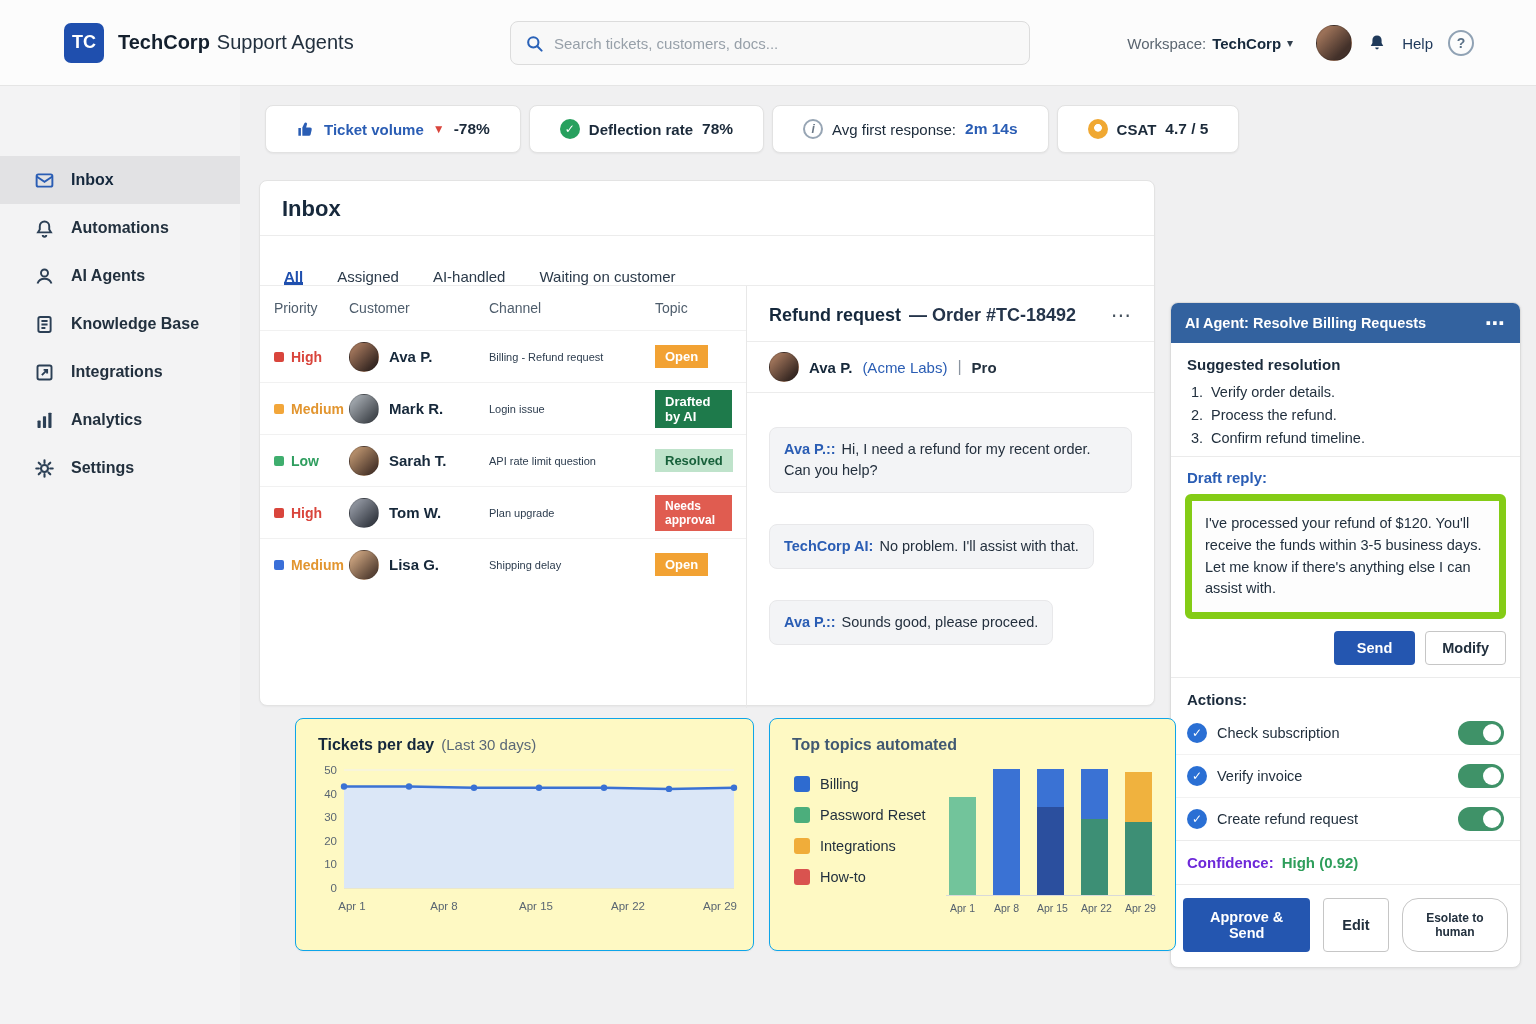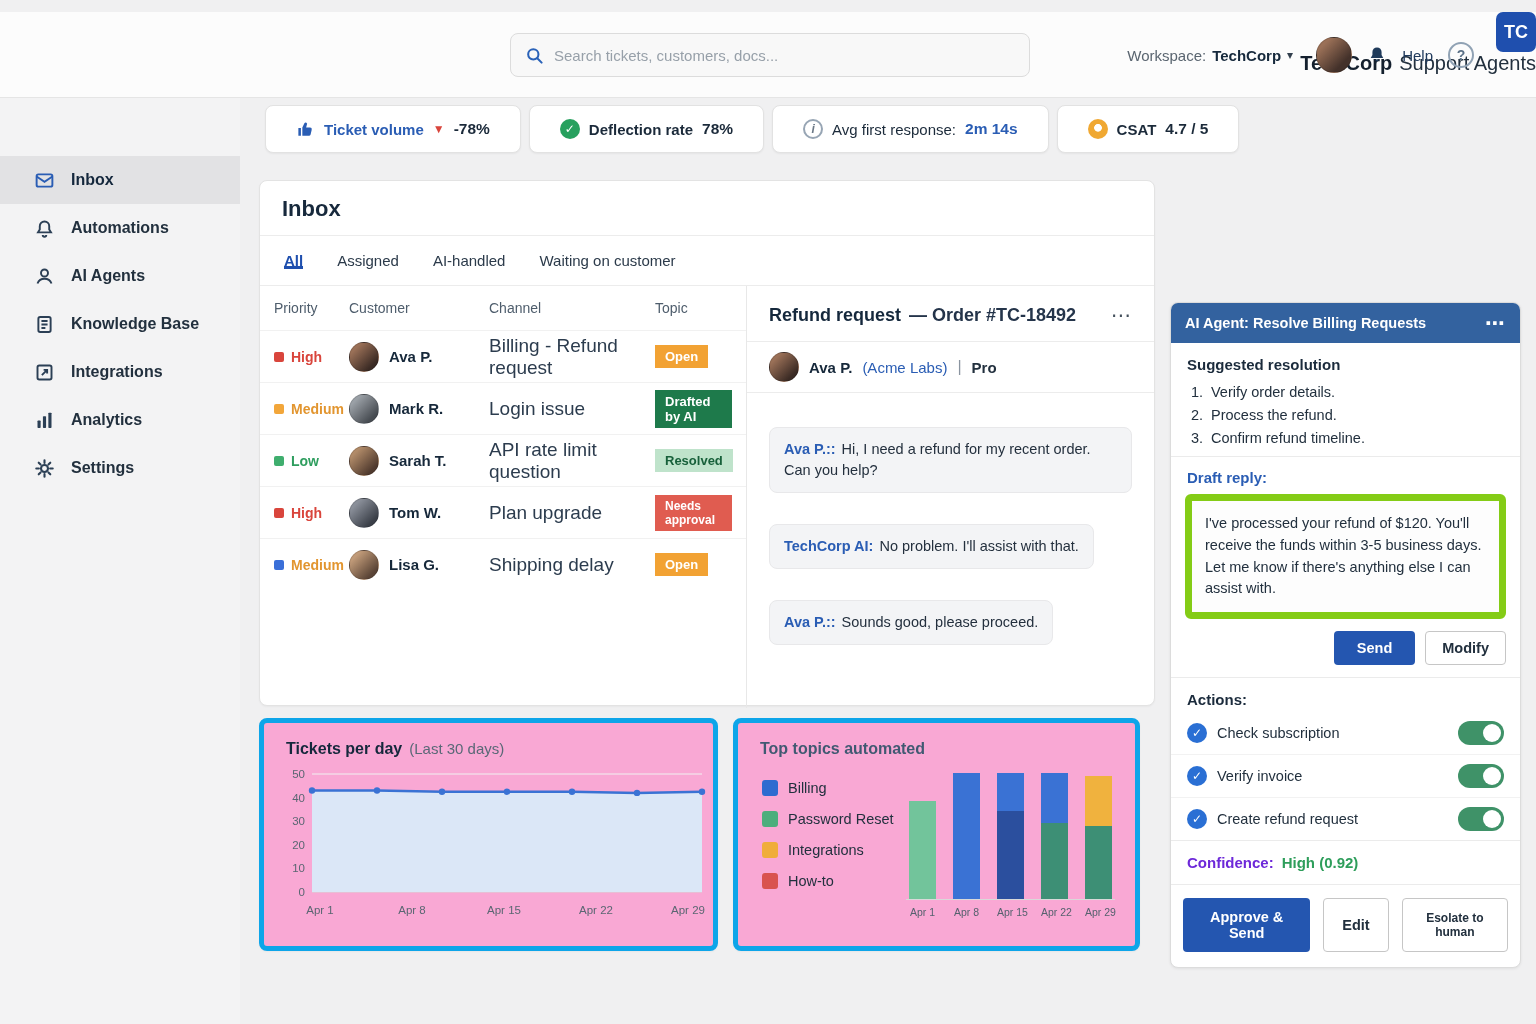--- a/index.html
+++ b/index.html
@@ -2,22 +2,22 @@
 <html><head>
 <meta charset="utf-8">
 <style>
   * { box-sizing: border-box; margin: 0; padding: 0; }
   html,body { width:1536px; height:1024px; }
   body {
     font-family: "Liberation Sans", "DejaVu Sans", sans-serif;
     background:#f0f0f1; color:#1d2c3c; position:relative; overflow:hidden;
   }
   
-  .topbar { position:absolute; top:12px; left:0; width:1536px; height:86px;
-    background:#fcfcfc; border-bottom:1px solid #e5e5e5; display:flex; align-items:flex-end; z-index:5;flex-direction:column;}
+  .topbar { position:absolute; top:0; left:0; width:1536px; height:86px;
+    background:#fcfcfc; border-bottom:1px solid #e5e5e5; display:flex; align-items:center; z-index:5;}
   .logo { width:40px; height:40px; margin-left:64px; background:#1f4fae; border-radius:7px;
     color:#fff; font-weight:bold; font-size:18px; display:flex; align-items:center; justify-content:center;}
   .brand { margin-left:14px; font-size:20px; display:flex; gap:7px; align-items:baseline;}
   .brand-bold { font-weight:bold; color:#14202e;}
   .brand-rest { font-weight:normal; color:#22303e;}
   .search { position:absolute; left:510px; top:21px; width:520px; height:44px;
     background:#f8f8f8; border:1px solid #dcdcdc; border-radius:8px;
     display:flex; align-items:center; padding-left:14px; gap:10px;}
   .search-input { border:none; outline:none; background:transparent; flex:1; font-size:15px;
     color:#333; font-family:inherit;}
@@ -54,42 +54,42 @@
   .check-circle { width:20px; height:20px; border-radius:50%; background:#27a05e; color:#fff;
     font-size:12px; font-weight:bold; display:flex; align-items:center; justify-content:center;}
   .info-circle { width:20px; height:20px; border-radius:50%; border:2px solid #97a5b4; color:#6b7886;
     font-size:12px; font-weight:bold; font-style:italic; display:flex; align-items:center; justify-content:center;}
   .csat-circle { width:20px; height:20px; border-radius:50%;
     background:radial-gradient(circle at 50% 44%, #fff 0 3.5px, #f0a832 4.2px);}
   
   .inbox-panel { position:absolute; top:180px; left:259px; width:896px; height:526px;
     background:#fff; border:1px solid #e3e3e3; border-radius:8px; box-shadow:0 1px 2px rgba(0,0,0,.04);}
   .inbox-title { font-size:22px; font-weight:bold; color:#17293c; padding:15px 22px 13px; border-bottom:1px solid #ececec;}
-  .tabs { height:50px; display:flex; gap:34px; align-items:center; padding:0 24px; border-bottom:1px solid #ececec;}
+  .tabs { height:50px; display:flex; gap:34px; align-items:flex-end; padding:0 24px; border-bottom:1px solid #ececec;}
   .tab { display:flex; align-items:center; font-size:15px; color:#2b3a4a; font-weight:500; cursor:pointer;}
   .tab.active { color:#1f4fae; font-weight:bold; box-shadow:inset 0 -3px 0 #1f4fae;}
   .panel-body { display:flex; height:422px;}
   .table-col { width:486px; flex:0 0 auto;}
   .thead, .trow { display:grid; grid-template-columns:75px 140px 166px auto; align-items:center; padding:0 14px;}
   .thead { height:44px; font-size:14px; color:#4e5d6c;}
   .trow { height:52px; border-top:1px solid #f1f1f1; cursor:pointer;}
   .cell-priority { display:flex; align-items:center; gap:7px;}
   .psq { width:10px; height:10px; border-radius:2px; display:inline-block;}
   .p-red { background:#d9453c;} .p-orange { background:#f2a63a;} .p-green { background:#3fae6e;} .p-blue { background:#3a6fd8;}
   .ptext { font-size:14px; font-weight:600;}
   .t-red { color:#d9453c;} .t-orange { color:#e2952f;} .t-green { color:#2f9e5f;}
   .cell-customer { display:flex; align-items:center; gap:10px;}
   .av { width:30px; height:30px;}
   .av1 { background:linear-gradient(135deg,#9a7057 20%,#3a2a24 80%);}
   .av2 { background:linear-gradient(135deg,#9aa0a6 20%,#474c52 80%);}
   .av3 { background:linear-gradient(135deg,#b08a68 20%,#503a2e 80%);}
   .av4 { background:linear-gradient(135deg,#8a8f99 20%,#3a3f48 80%);}
   .av5 { background:linear-gradient(135deg,#c09a78 20%,#5a4436 80%);}
   .cname { font-size:15px; font-weight:bold; color:#16283a;}
-  .cell-channel { font-size:19px; color:#2c3c4e;}
+  .cell-channel { font-size:11px; color:#2c3c4e;}
   .badge { display:inline-block; font-size:13px; font-weight:bold; padding:4px 10px; border-radius:0;}
   .b-open { background:#f2a233; color:#fff;}
   .b-drafted { background:#1e7a4b; color:#fff;}
   .b-resolved { background:#bfe3cb; color:#17603a;}
   .b-needs { background:#e05c50; color:#fff; font-size:12px;}
   
   .convo-col { flex:1; border-left:1px solid #e8e8e8;}
   .convo-header { display:flex; align-items:center; padding:17px 22px 14px; border-bottom:1px solid #ececec;}
   .convo-title { font-size:18px; font-weight:bold; color:#15283c;}
   .convo-title-rest { font-size:18px; font-weight:600; color:#24344a; margin-left:8px;}
@@ -126,23 +126,23 @@
     font-size:12px; font-weight:bold; display:flex; align-items:center; justify-content:center;}
   .action-label { flex:1; font-size:14.5px; color:#22303e;}
   .toggle { width:46px; height:24px; border-radius:12px; background:#3f9268; position:relative; cursor:pointer; flex:0 0 auto;}
   .toggle::after { content:""; position:absolute; right:3px; top:3px; width:18px; height:18px; border-radius:50%; background:#fff;}
   .confidence { display:flex; gap:8px; padding:13px 16px; align-items:baseline;}
   .conf-label { font-size:15px; font-weight:bold; color:#6d28d9;}
   .conf-value { font-size:15px; font-weight:bold; color:#2e9e5b;}
   .final-btn-row { display:flex; gap:13px; padding:13px 12px;}
   .btn-approve { background:#2456b0; color:#fff; padding:10px 14px; font-size:14.5px;}
   .btn-edit { padding:10px 18px;}
-  .btn-escalate { padding:10px 9px; font-size:12px; font-weight:bold;}
-  
-  .chart-card { position:absolute; background:#f9a8d4; border:5px solid #0ea5e9; border-radius:8px; box-shadow:0 1px 2px rgba(0,0,0,.04);}
+  .btn-escalate { padding:10px 9px; font-size:12px; font-weight:bold;border-radius:16px;}
+  
+  .chart-card { position:absolute; background:#fef9c3; border:1px solid #0ea5e9; border-radius:8px; box-shadow:0 1px 2px rgba(0,0,0,.04);margin-left:36px;}
   .chart1 { top:718px; left:259px; width:459px; height:233px;}
   .chart2 { top:718px; left:733px; width:407px; height:233px;}
   .chart-title-row { padding:17px 22px 2px; display:flex; gap:7px; align-items:baseline;}
   .ct-bold { font-size:16px; font-weight:bold; color:#15283c;}
   .ct-sub { font-size:15px; color:#5a6877;}
   .ct-bold2 { font-size:16px; font-weight:bold; color:#415972;}
   .line-chart { padding:4px 10px 0 14px;}
   .line-chart text.tick { font-size:11.5px; fill:#5a6672; font-family:"Liberation Sans",sans-serif;}
   .bar-wrap { display:flex; justify-content:space-between; padding:12px 20px 0 24px;}
   .bar-legend { display:flex; flex-direction:column; gap:15px; padding-top:8px;}

